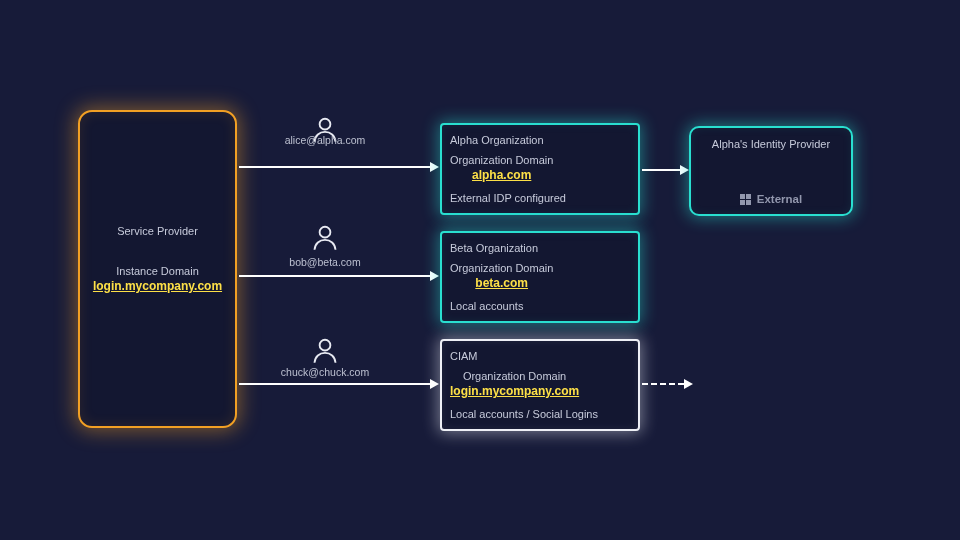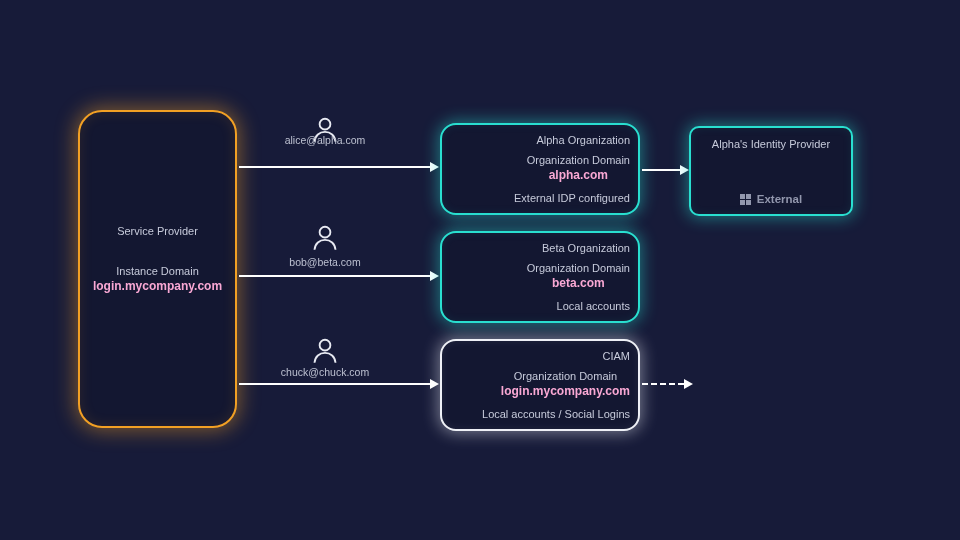--- a/index.html
+++ b/index.html
@@ -6,45 +6,45 @@
   .canvas{
     position:relative;width:960px;height:540px;overflow:hidden;
     background:#171b39;
     font-family:"Liberation Sans",sans-serif;
     color:#c7cbdb;
   }
   
   .box{position:absolute;background:#131731;box-sizing:border-box;}
   .sp-box{
     left:78px;top:110px;width:159px;height:318px;
-    border:2.5px solid #f2a024;border-radius:24px;
+    border:2.5px solid #f2a024;border-radius:14px;
     box-shadow:0 0 20px 3px rgba(243,160,36,.45), inset 0 0 14px rgba(243,160,36,.12);
     display:flex;flex-direction:column;align-items:center;justify-content:center;
     text-align:center;padding:0 10px 18px 10px;
   }
   .org-box{
-    left:440px;width:200px;height:92px;border-radius:16px;
-    display:flex;flex-direction:column;align-items:flex-end;justify-content:space-between;
+    left:440px;width:200px;height:92px;border-radius:4px;
+    display:flex;flex-direction:column;align-items:flex-start;justify-content:space-between;
     text-align:center;padding:9px 8px;
   }
   .teal{border:2px solid #29dfd0;box-shadow:0 0 16px 2px rgba(41,223,208,.45), inset 0 0 10px rgba(41,223,208,.08);}
   .white{border:2px solid #eef0f6;box-shadow:0 0 16px 2px rgba(240,242,248,.45), inset 0 0 10px rgba(240,242,248,.07);}
   .idp-box{
     left:689px;top:126px;width:164px;height:90px;border-radius:10px;
     display:flex;flex-direction:column;align-items:center;justify-content:space-between;
     padding:10px 6px 9px 6px;text-align:center;
   }
   .social-box{
     left:693px;top:338px;width:168px;height:93px;border-radius:10px;
     display:flex;flex-direction:column;align-items:center;
     padding:12px 6px 9px 6px;text-align:center;
   }
   
   .t-label{font-size:11px;color:#c7cbdb;line-height:1.25;}
-  .t-bold{font-size:12px;color:#f9a8d4;font-weight:700;line-height:1.3;}
+  .t-bold{font-size:12px;color:#fde047;font-weight:700;line-height:1.3;text-decoration:underline;}
   .sp-gap{height:26px;}
   .org-name{font-size:11px;color:#c7cbdb;}
   .org-note{font-size:11px;color:#c7cbdb;}
   .email{
     position:absolute;width:160px;text-align:center;
     font-size:10.5px;color:#bcc0d0;
   }
   .box-title{font-size:11px;color:#c7cbdb;}
   
   .user-icon{position:absolute;width:30px;height:30px;}

